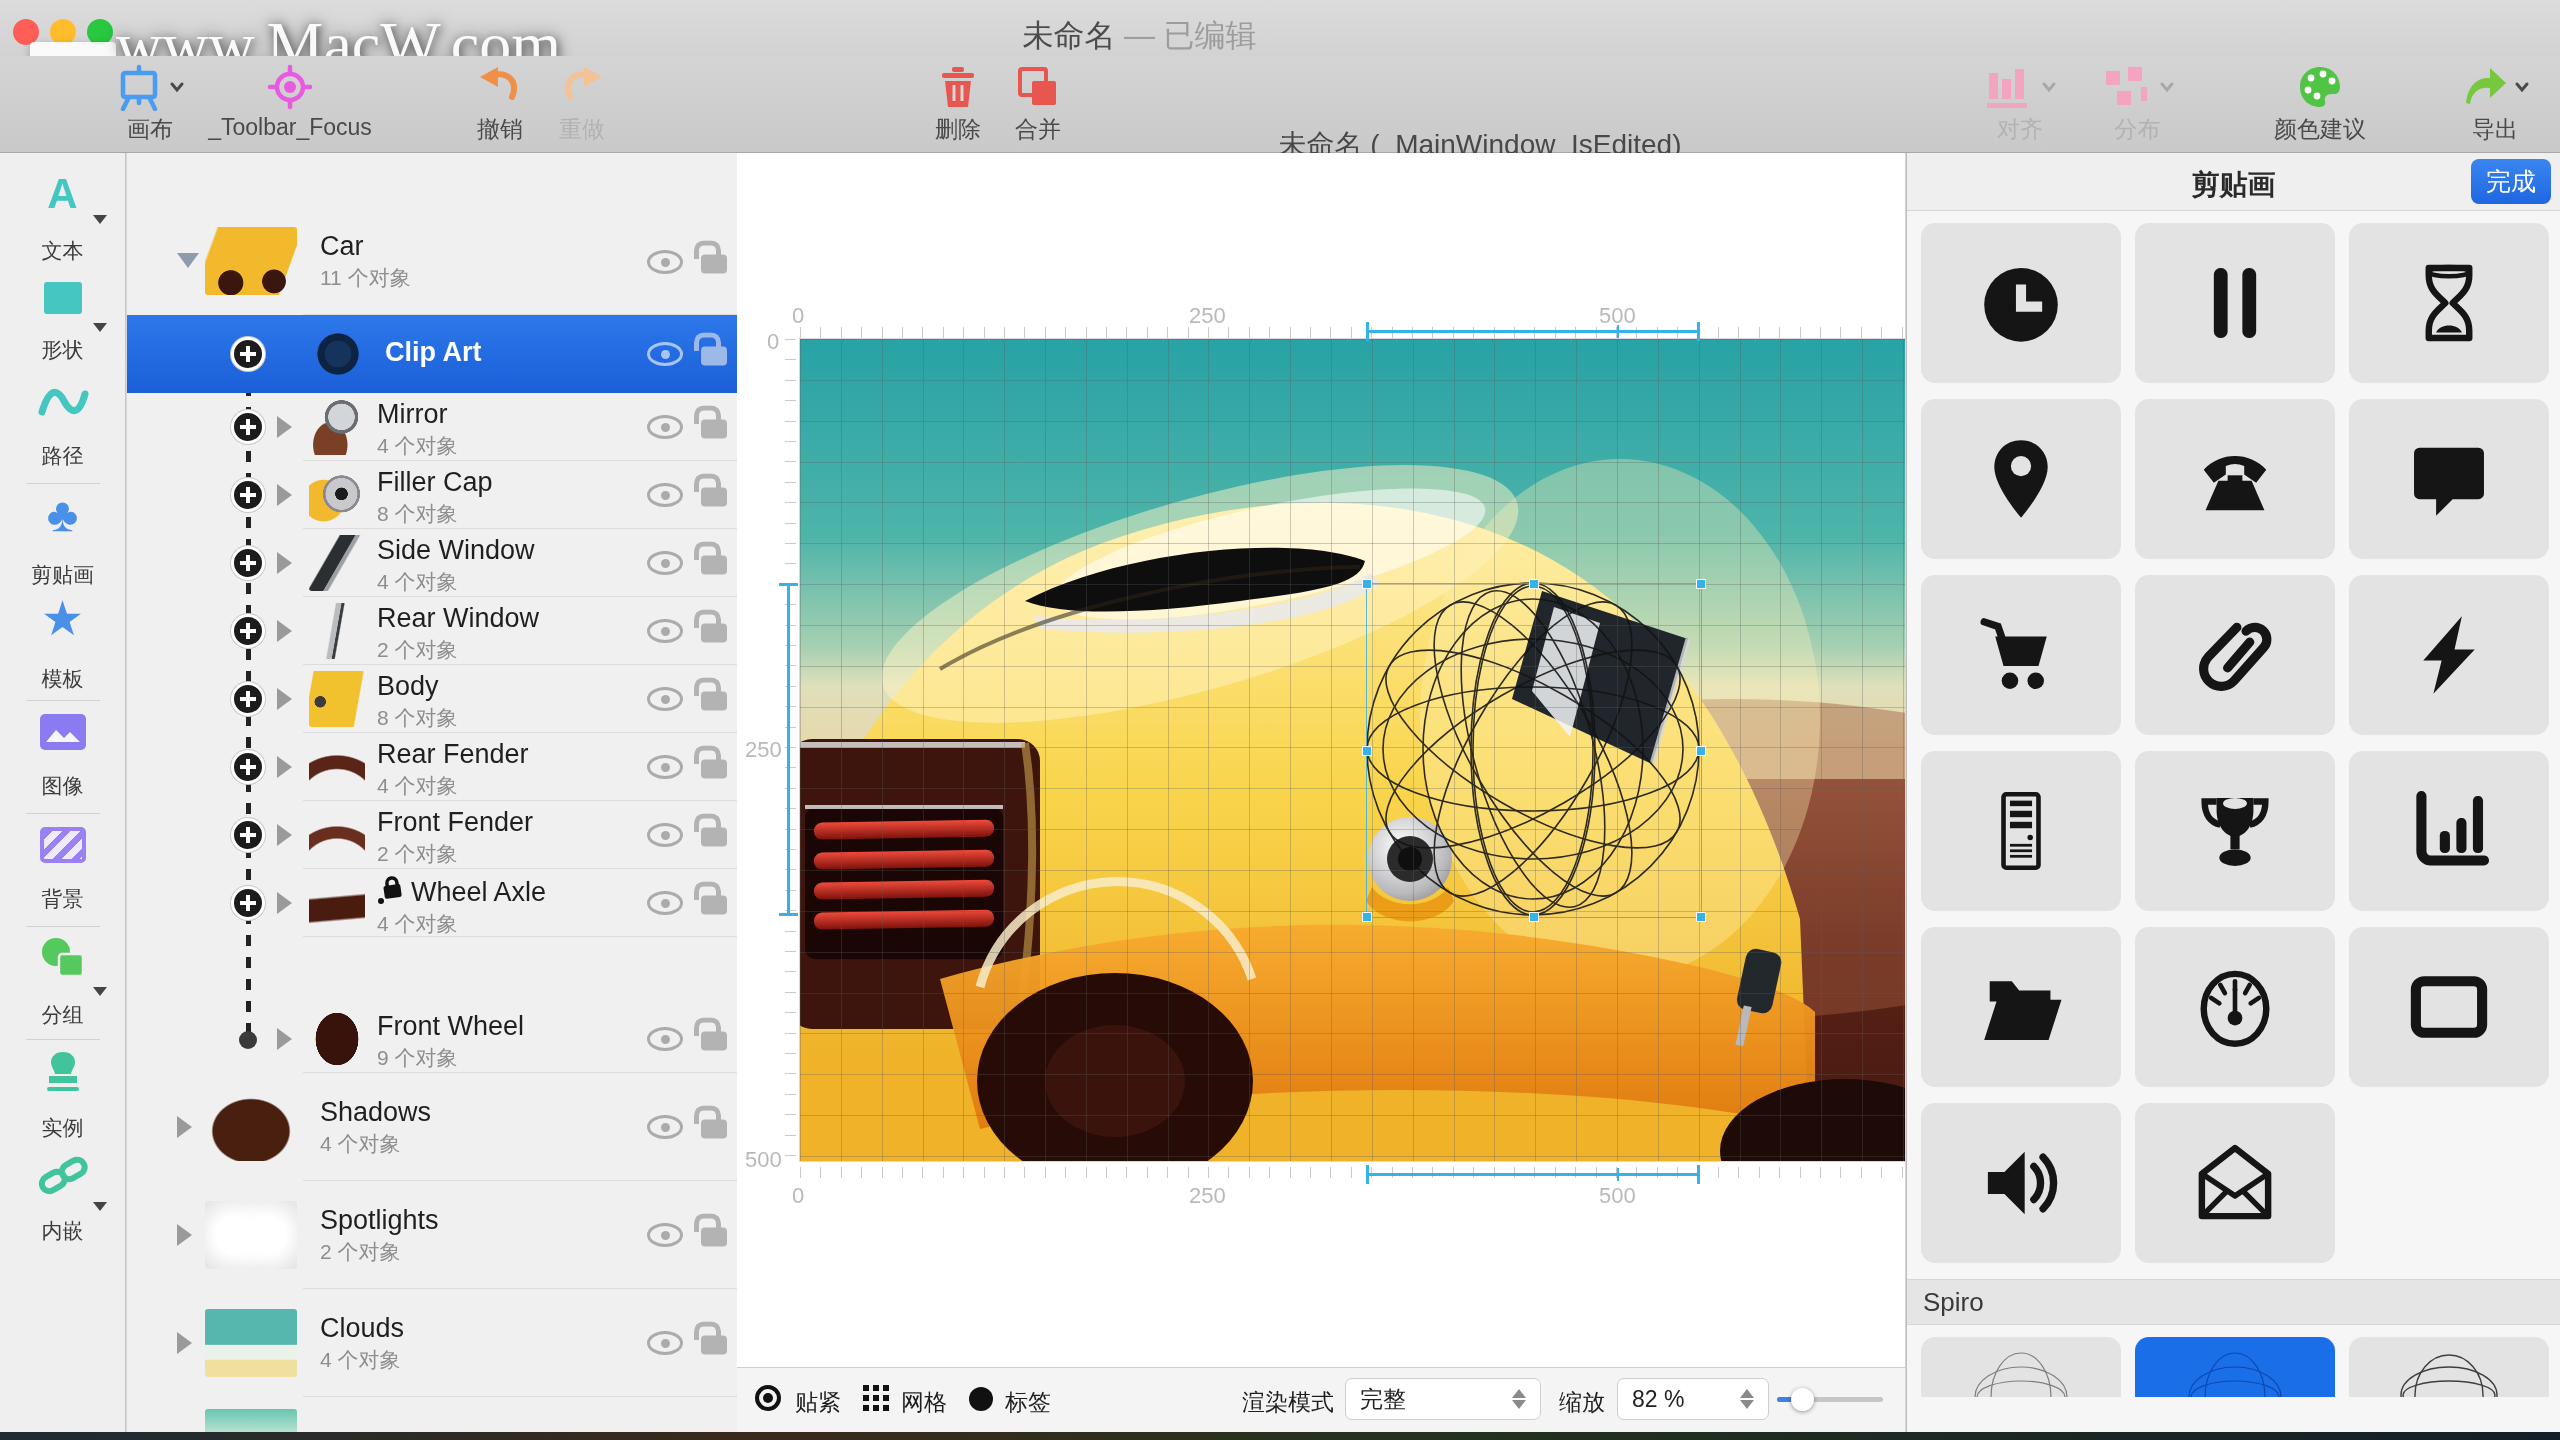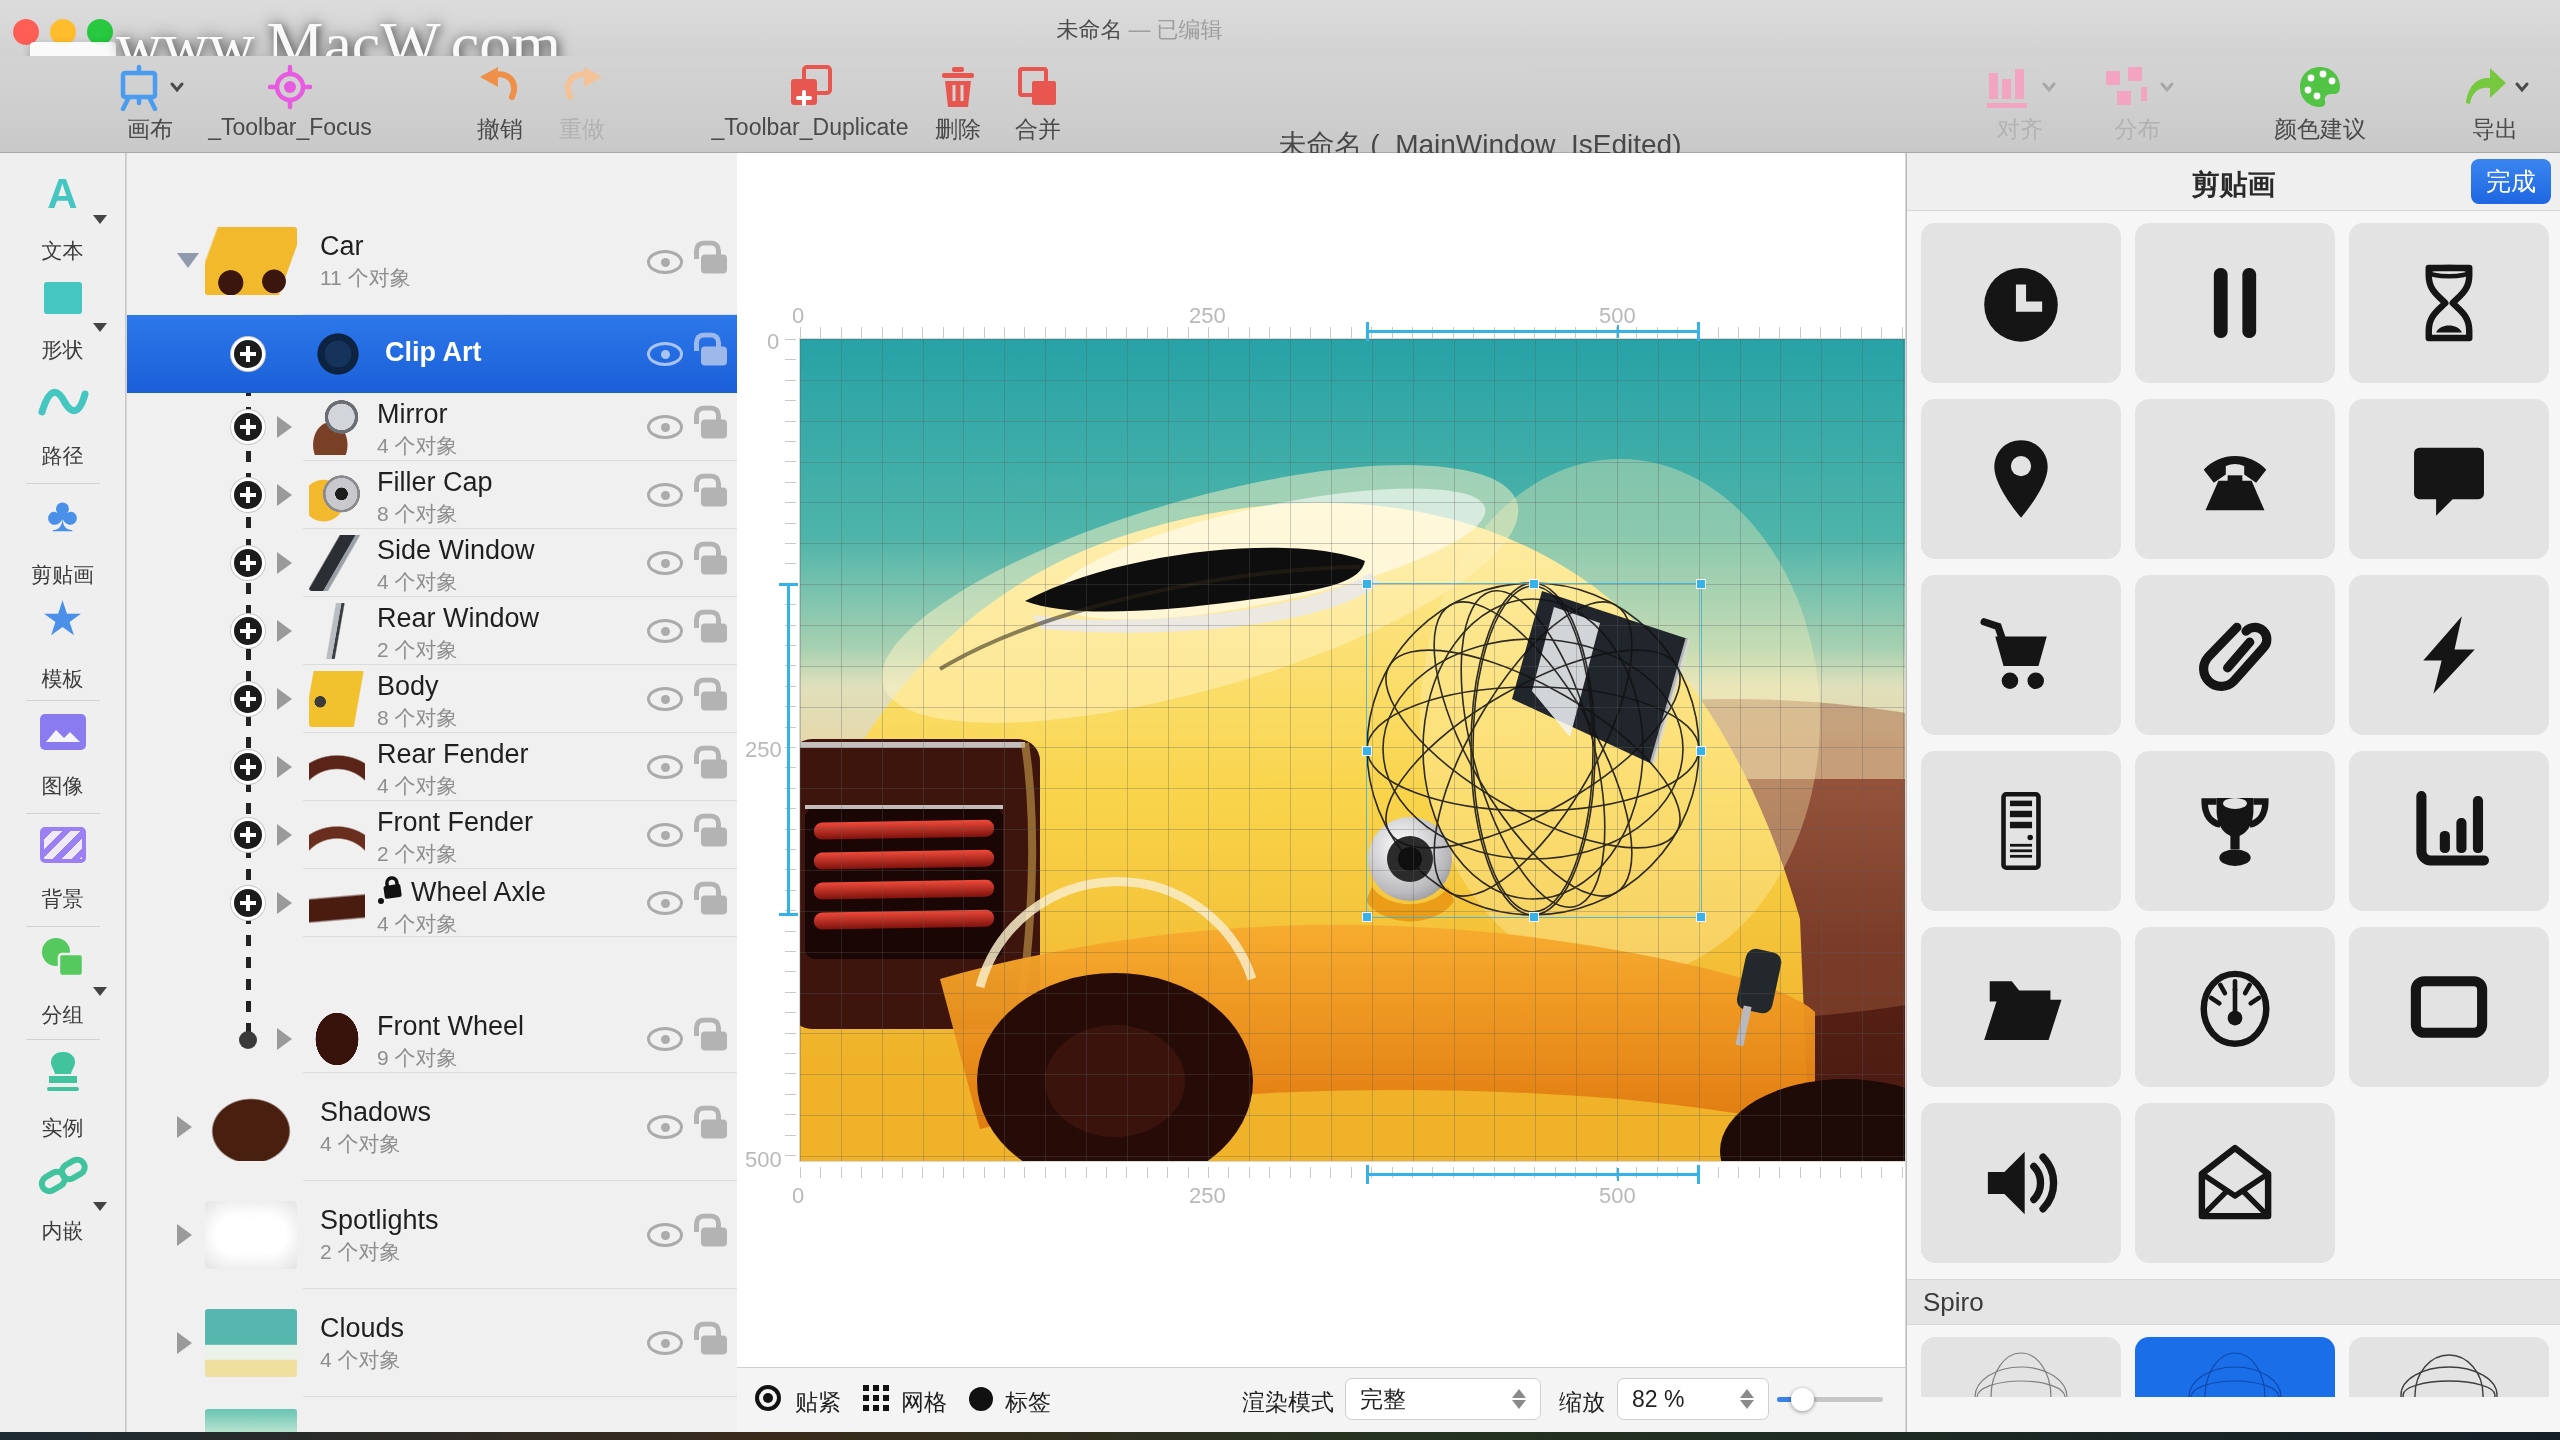--- a/index.html
+++ b/index.html
@@ -2,21 +2,21 @@
 <html><head>
 <meta charset="utf-8">
 <style>
   html,body{margin:0;padding:0;background:#000;}
   body{width:2560px;height:1440px;overflow:hidden;font-family:"Liberation Sans","DejaVu Sans",sans-serif;-webkit-font-smoothing:antialiased;}
   #app{position:relative;width:2560px;height:1440px;background:#d6d6d6;}
   .abs{position:absolute;}
   
   #titlebar{left:0;top:0;width:2560px;height:56px;background:linear-gradient(#dcdcdc,#d2d2d2);}
   .tlight{width:26px;height:26px;border-radius:50%;top:19px;}
-  #titlebar .doc-title{left:0;top:15px;width:2279px;text-align:center;font-size:22px;color:#4c4c4c;}
+  #titlebar .doc-title{left:0;top:15px;width:2279px;text-align:center;font-size:31px;color:#4c4c4c;}
   .doc-state{color:#9d9d9d;}
   .watermark{left:116px;top:8px;font-family:"Liberation Serif","DejaVu Serif",serif;font-size:64px;color:rgba(255,255,255,.95);text-shadow:0 0 16px rgba(0,0,0,.55),2px 3px 8px rgba(0,0,0,.45);white-space:nowrap;}
   .projector{left:30px;top:42px;width:86px;height:66px;background:rgba(255,255,255,.88);border-radius:4px;box-shadow:0 3px 8px rgba(0,0,0,.25);}
   .projector:after{content:"";position:absolute;left:18px;top:62px;width:50px;height:26px;border-left:4px solid rgba(255,255,255,.85);border-right:4px solid rgba(255,255,255,.85);transform:perspective(40px) rotateX(24deg);}
   
   #toolbar{left:0;top:56px;width:2560px;height:96px;background:linear-gradient(#d4d4d4,#c9c9c9);border-bottom:1px solid #a8a8a8;}
   .tb-item{top:0;height:96px;text-align:center;}
   .tb-ic{height:50px;margin-top:6px;display:flex;align-items:center;justify-content:center;gap:6px;}
   .tb-lb{font-size:23px;color:#4a4a4a;margin-top:2px;white-space:nowrap;}
   .tb-lb.dis{color:#b2b2b2;}
@@ -161,30 +161,20 @@
     </div>
     <div class="abs tb-item" style="left:537px;width:90px;">
       <div class="tb-ic">
           <svg width="48" height="48" viewBox="0 0 48 48">
             <path d="M32 12 C14 8 6 20 12 34" stroke="#f3c296" stroke-width="6" fill="none" stroke-linecap="round"></path>
             <polygon points="44,14 26,4 26,24" fill="#f3c296"></polygon>
           </svg>
         </div>
       <div class="tb-lb dis">重做</div>
     </div>
-    <div class="abs tb-item" style="left:700px;width:220px;">
-      <div class="tb-ic">
-          <svg width="48" height="48" viewBox="0 0 48 48">
-            <rect x="18" y="4" width="26" height="26" rx="3" fill="none" stroke="#e8574f" stroke-width="4"></rect>
-            <rect x="5" y="16" width="26" height="26" rx="3" fill="#e8574f"></rect>
-            <path d="M18 29 v12 M12 35 h12" stroke="#fff" stroke-width="4" stroke-linecap="round"></path>
-          </svg>
-        </div>
-      <div class="tb-lb">_Toolbar_Duplicate</div>
-    </div>
     <div class="abs tb-item" style="left:913px;width:90px;">
       <div class="tb-ic">
           <svg width="48" height="48" viewBox="0 0 48 48">
             <g fill="#e8574f">
               <rect x="8" y="10" width="32" height="5" rx="2"></rect>
               <rect x="18" y="4" width="12" height="5" rx="2"></rect>
               <path d="M11 18 h26 l-3 26 h-20 z"></path>
             </g>
             <path d="M20 22 v16 M28 22 v16" stroke="#d6d6d6" stroke-width="3"></path>
           </svg>

